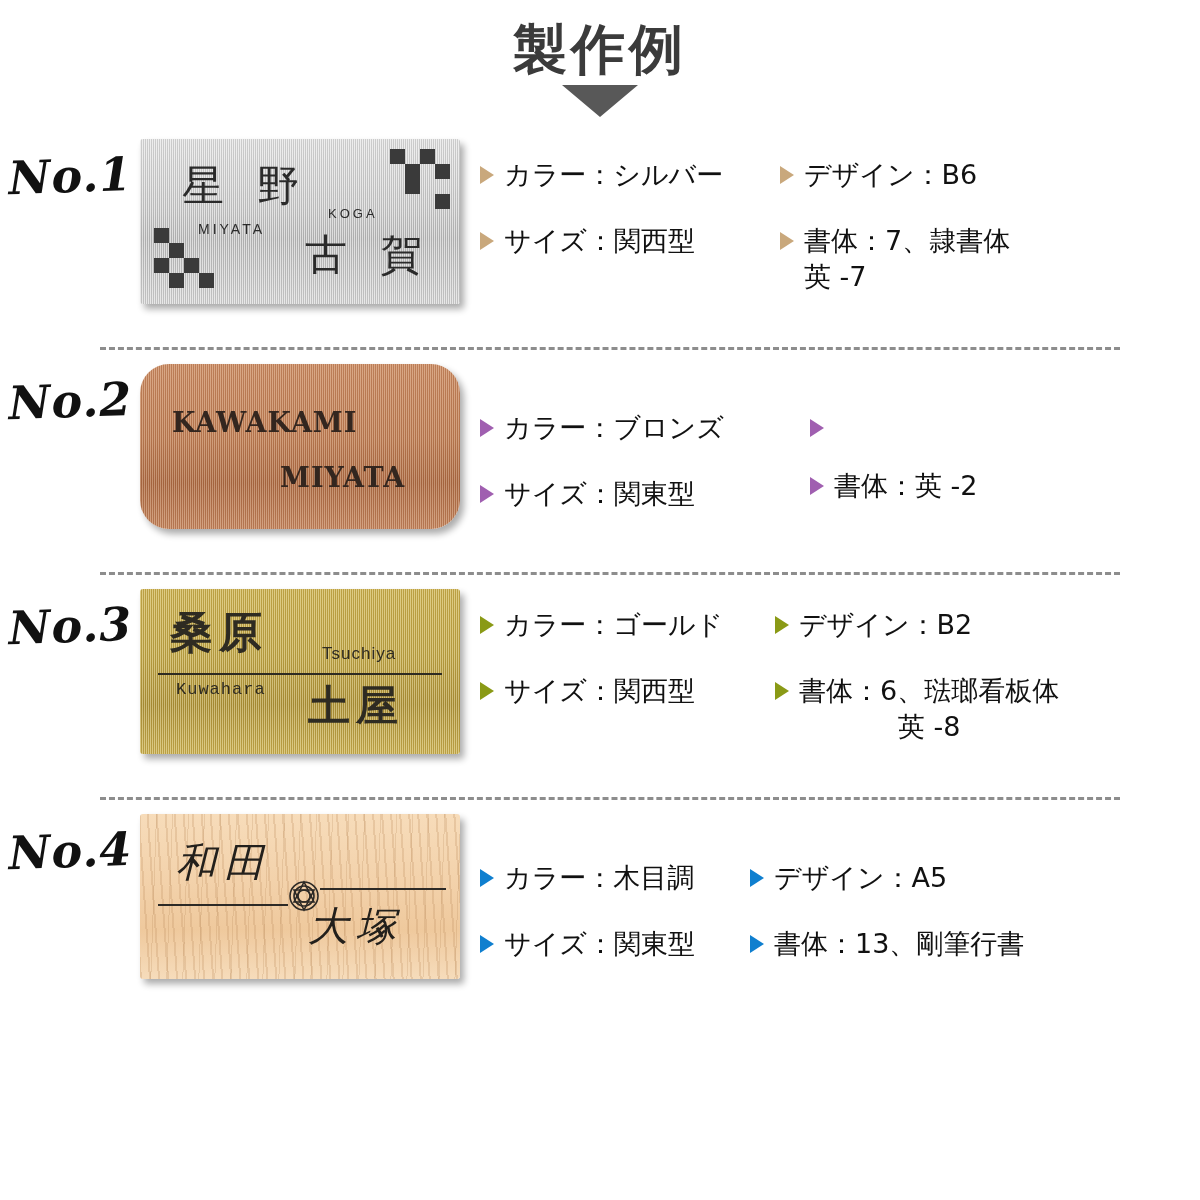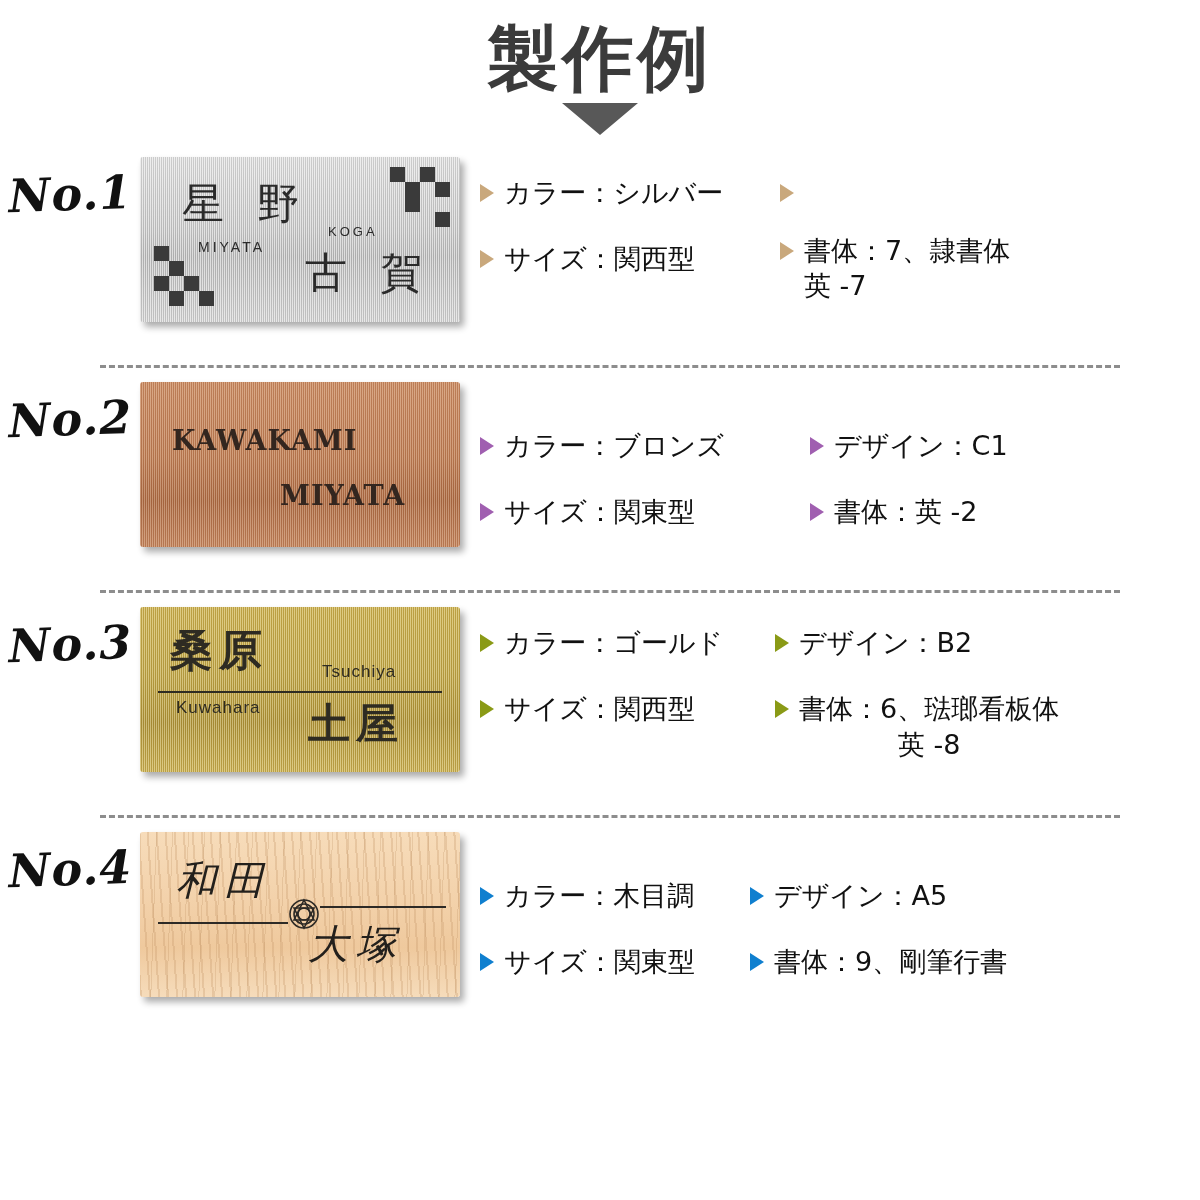--- a/index.html
+++ b/index.html
@@ -18,21 +18,21 @@
   }
 
   
   .header {
     width: 100%;
     padding-top: 22px;
     text-align: center;
   }
   .header-title {
     font-family: "DejaVu Sans", "Liberation Sans", sans-serif;
-    font-size: 71px;
+    font-size: 54px;
     font-weight: 700;
     letter-spacing: 4px;
     color: #3b3b3b;
     line-height: 1.05;
   }
   .header-arrow {
     margin: 6px auto 0 auto;
     width: 0;
     height: 0;
     border-left: 38px solid transparent;
@@ -94,20 +94,21 @@
         rgba(150,150,150,0.20) 1px, rgba(150,150,150,0.20) 2px),
       linear-gradient(180deg, #d9d9d9 0%, #c3c3c3 42%, #b3b3b3 60%, #cccccc 100%);
   }
   
   .plate-bronze {
     background:
       repeating-linear-gradient(90deg,
         rgba(255,235,215,0.30) 0px, rgba(255,235,215,0.30) 1px,
         rgba(120,60,30,0.16) 1px, rgba(120,60,30,0.16) 2px),
       linear-gradient(180deg, #c98a62 0%, #bd7d54 45%, #ab6a43 72%, #c2835c 100%);
+    border-radius: 29px;
   }
   
   .plate-gold {
     background:
       repeating-linear-gradient(90deg,
         rgba(255,250,210,0.40) 0px, rgba(255,250,210,0.40) 1px,
         rgba(130,105,20,0.18) 1px, rgba(130,105,20,0.18) 2px),
       linear-gradient(180deg, #c8ac4e 0%, #bda246 40%, #ab8f38 70%, #c6ab50 100%);
   }
   
@@ -149,21 +150,21 @@
           font-family: "DejaVu Serif", "Liberation Serif", serif; color: #33261f; }
 
   
   .p3-kanji-a { left: 30px;  top: 22px; font-size: 43px; font-weight: 700; letter-spacing: 6px;
                 font-family: "DejaVu Sans", sans-serif; color: #2e2b22; }
   .p3-roma-b  { left: 182px; top: 56px; font-size: 17px; letter-spacing: 1px;
                 font-family: "Liberation Sans", sans-serif; color: #2e2b22; }
   .p3-line    { position: absolute; left: 18px; right: 18px; top: 84px;
                 border-top: 2px solid #2e2b22; }
   .p3-roma-a  { left: 36px;  top: 92px; font-size: 17px; letter-spacing: 1px;
-                font-family: Liberation Sans, sans-serif; color: #2e2b22; }
+                font-family: Liberation Mono, monospace; color: #2e2b22; }
   .p3-kanji-b { left: 168px; top: 96px; font-size: 42px; font-weight: 700; letter-spacing: 6px;
                 font-family: "DejaVu Sans", sans-serif; color: #2e2b22; }
 
   
   .p4-a { left: 36px;  top: 28px;  font-size: 40px; letter-spacing: 8px;
           font-family: "DejaVu Serif", "Liberation Serif", serif;
           font-style: italic; color: #23201c; }
   .p4-b { left: 168px; top: 92px;  font-size: 40px; letter-spacing: 8px;
           font-family: "DejaVu Serif", "Liberation Serif", serif;
           font-style: italic; color: #23201c; }
@@ -260,20 +261,21 @@
           <span class="spec-text">カラー：シルバー</span>
         </div>
         <div class="spec-item">
           <span class="bullet" style="border-left-color:#C9A87C"></span>
           <span class="spec-text">サイズ：関西型</span>
         </div>
       </div>
       <div class="spec-col spec-col-right">
         <div class="spec-item">
           <span class="bullet" style="border-left-color:#C9A87C"></span>
+          <span class="spec-text">デザイン：B6</span>
         </div>
         <div class="spec-item">
           <span class="bullet" style="border-left-color:#C9A87C"></span>
           <span class="spec-text" style="">書体：7、隷書体
 英 -7</span>
         </div>
       </div>
     </div>
   </div>
 
@@ -296,21 +298,20 @@
           <span class="spec-text">カラー：ブロンズ</span>
         </div>
         <div class="spec-item">
           <span class="bullet" style="border-left-color:#A05FB0"></span>
           <span class="spec-text">サイズ：関東型</span>
         </div>
       </div>
       <div class="spec-col spec-col-right">
         <div class="spec-item">
           <span class="bullet" style="border-left-color:#A05FB0"></span>
-          <span class="spec-text">デザイン：C1</span>
         </div>
         <div class="spec-item">
           <span class="bullet" style="border-left-color:#A05FB0"></span>
           <span class="spec-text">書体：英 -2</span>
         </div>
       </div>
     </div>
   </div>
 
   <hr class="divider">
@@ -387,19 +388,19 @@
           <span class="spec-text">サイズ：関東型</span>
         </div>
       </div>
       <div class="spec-col spec-col-right">
         <div class="spec-item">
           <span class="bullet" style="border-left-color:#0F7FCF"></span>
           <span class="spec-text">デザイン：A5</span>
         </div>
         <div class="spec-item">
           <span class="bullet" style="border-left-color:#0F7FCF"></span>
-          <span class="spec-text">書体：9、剛筆行書</span>
+          <span class="spec-text">書体：13、剛筆行書</span>
         </div>
       </div>
     </div>
   </div>
 
 </div>
 
 </body></html>

